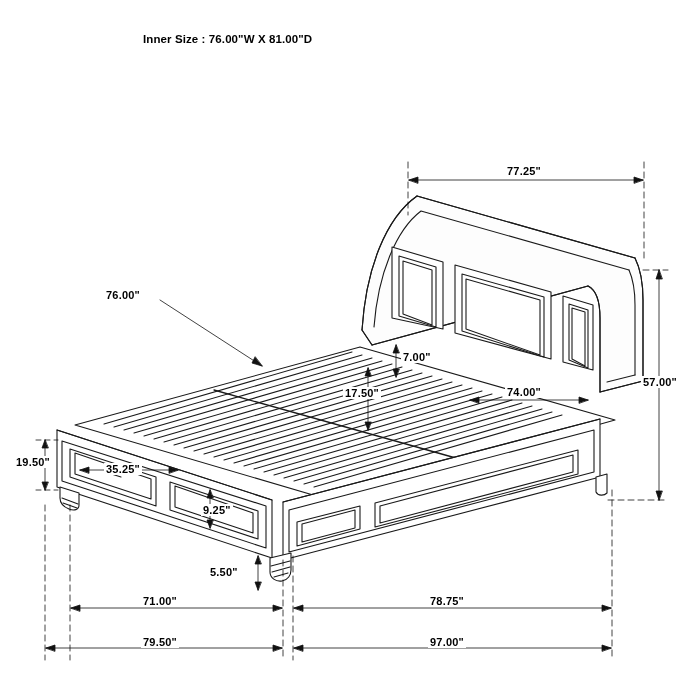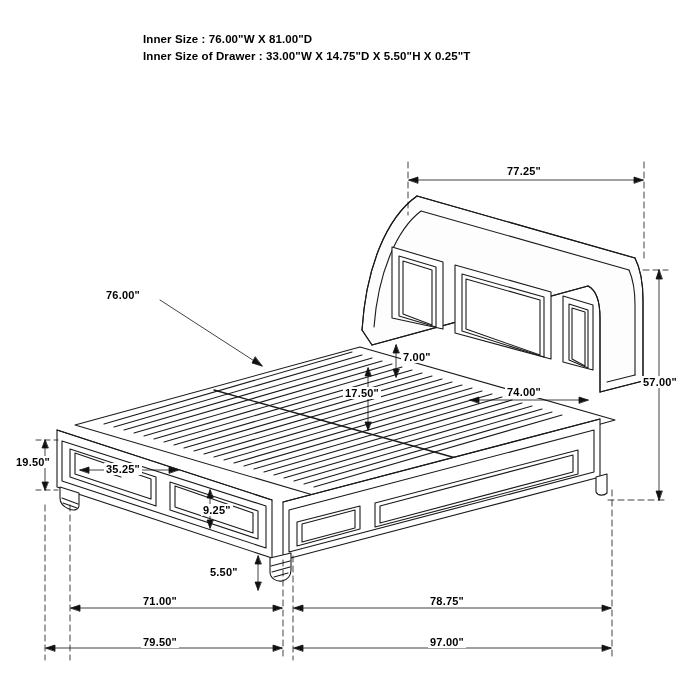--- a/index.html
+++ b/index.html
@@ -48,21 +48,20 @@
     padding: 0 2px;
   }
 </style>
 </head>
 <body>
 
 <div id="stage">
 
   <div class="header-block">
     <span class="header-line">Inner Size : 76.00"W X 81.00"D</span>
-    <span class="header-line">Inner Size of Drawer : 33.00"W X 14.75"D X 5.50"H X 0.25"T</span>
   </div>
 
   <svg class="dwg" viewBox="0 0 700 700">
     <g fill="none" stroke="#1a1a1a" stroke-width="1.1" stroke-linejoin="round" stroke-linecap="round">
 
       <g>
 
         <path d="M362,330 C366,268 386,218 417,196 L635,258 C640,268 643,282 643,300 L643,381 L600,392 L600,318 C600,300 596,290 588,286 L372,345 Z" fill="#fdfdfd"></path>
         <path d="M362,330 C366,268 386,218 417,196" fill="none"></path>
         <path d="M417,196 L635,258" fill="none"></path>

